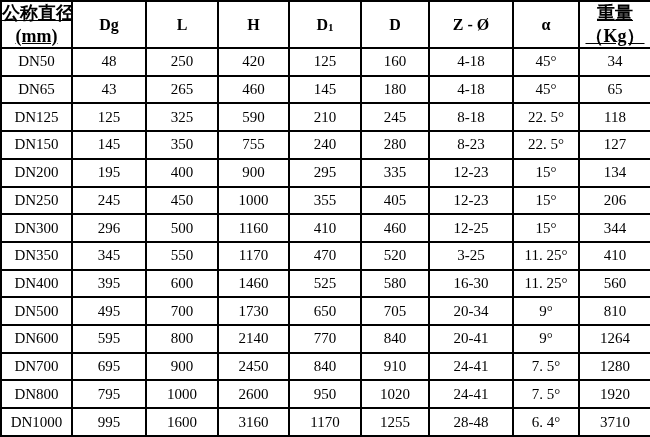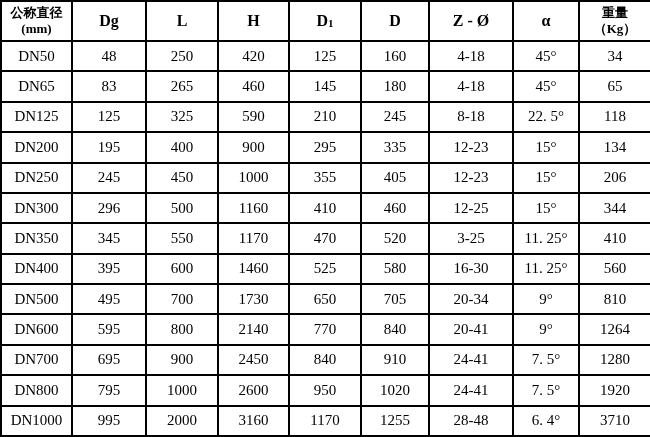--- a/index.html
+++ b/index.html
@@ -25,23 +25,24 @@
     overflow: hidden;
     white-space: nowrap;
   }
   .spec-table thead tr { height: 40px; }
   .spec-table thead th {
     font-weight: bold;
     font-size: 16px;
     line-height: 1.1;
   }
   .spec-table thead th .cjk-line {
-    font-size: 13px;
+    font-size: 18px;
     font-weight: bold;
     line-height: 1.25;
+    text-decoration: underline;
   }
   .spec-table tbody td {
     font-size: 15px;
   }
   .spec-table .sub {
     font-size: 11px;
     vertical-align: baseline;
     position: relative;
     top: 1px;
   }
@@ -87,41 +88,52 @@
         <td>250</td>
         <td>420</td>
         <td>125</td>
         <td>160</td>
         <td>4-18</td>
         <td>45°</td>
         <td>34</td>
       </tr>
       <tr>
         <td>DN65</td>
-        <td>83</td>
+        <td>43</td>
         <td>265</td>
         <td>460</td>
         <td>145</td>
         <td>180</td>
         <td>4-18</td>
         <td>45°</td>
         <td>65</td>
       </tr>
       <tr>
         <td>DN125</td>
         <td>125</td>
         <td>325</td>
         <td>590</td>
         <td>210</td>
         <td>245</td>
         <td>8-18</td>
         <td>22. 5°</td>
         <td>118</td>
       </tr>
       <tr>
+        <td>DN150</td>
+        <td>145</td>
+        <td>350</td>
+        <td>755</td>
+        <td>240</td>
+        <td>280</td>
+        <td>8-23</td>
+        <td>22. 5°</td>
+        <td>127</td>
+      </tr>
+      <tr>
         <td>DN200</td>
         <td>195</td>
         <td>400</td>
         <td>900</td>
         <td>295</td>
         <td>335</td>
         <td>12-23</td>
         <td>15°</td>
         <td>134</td>
       </tr>
@@ -209,21 +221,21 @@
         <td>2600</td>
         <td>950</td>
         <td>1020</td>
         <td>24-41</td>
         <td>7. 5°</td>
         <td>1920</td>
       </tr>
       <tr>
         <td>DN1000</td>
         <td>995</td>
-        <td>2000</td>
+        <td>1600</td>
         <td>3160</td>
         <td>1170</td>
         <td>1255</td>
         <td>28-48</td>
         <td>6. 4°</td>
         <td>3710</td>
       </tr>
     </tbody>
 </table>
 

